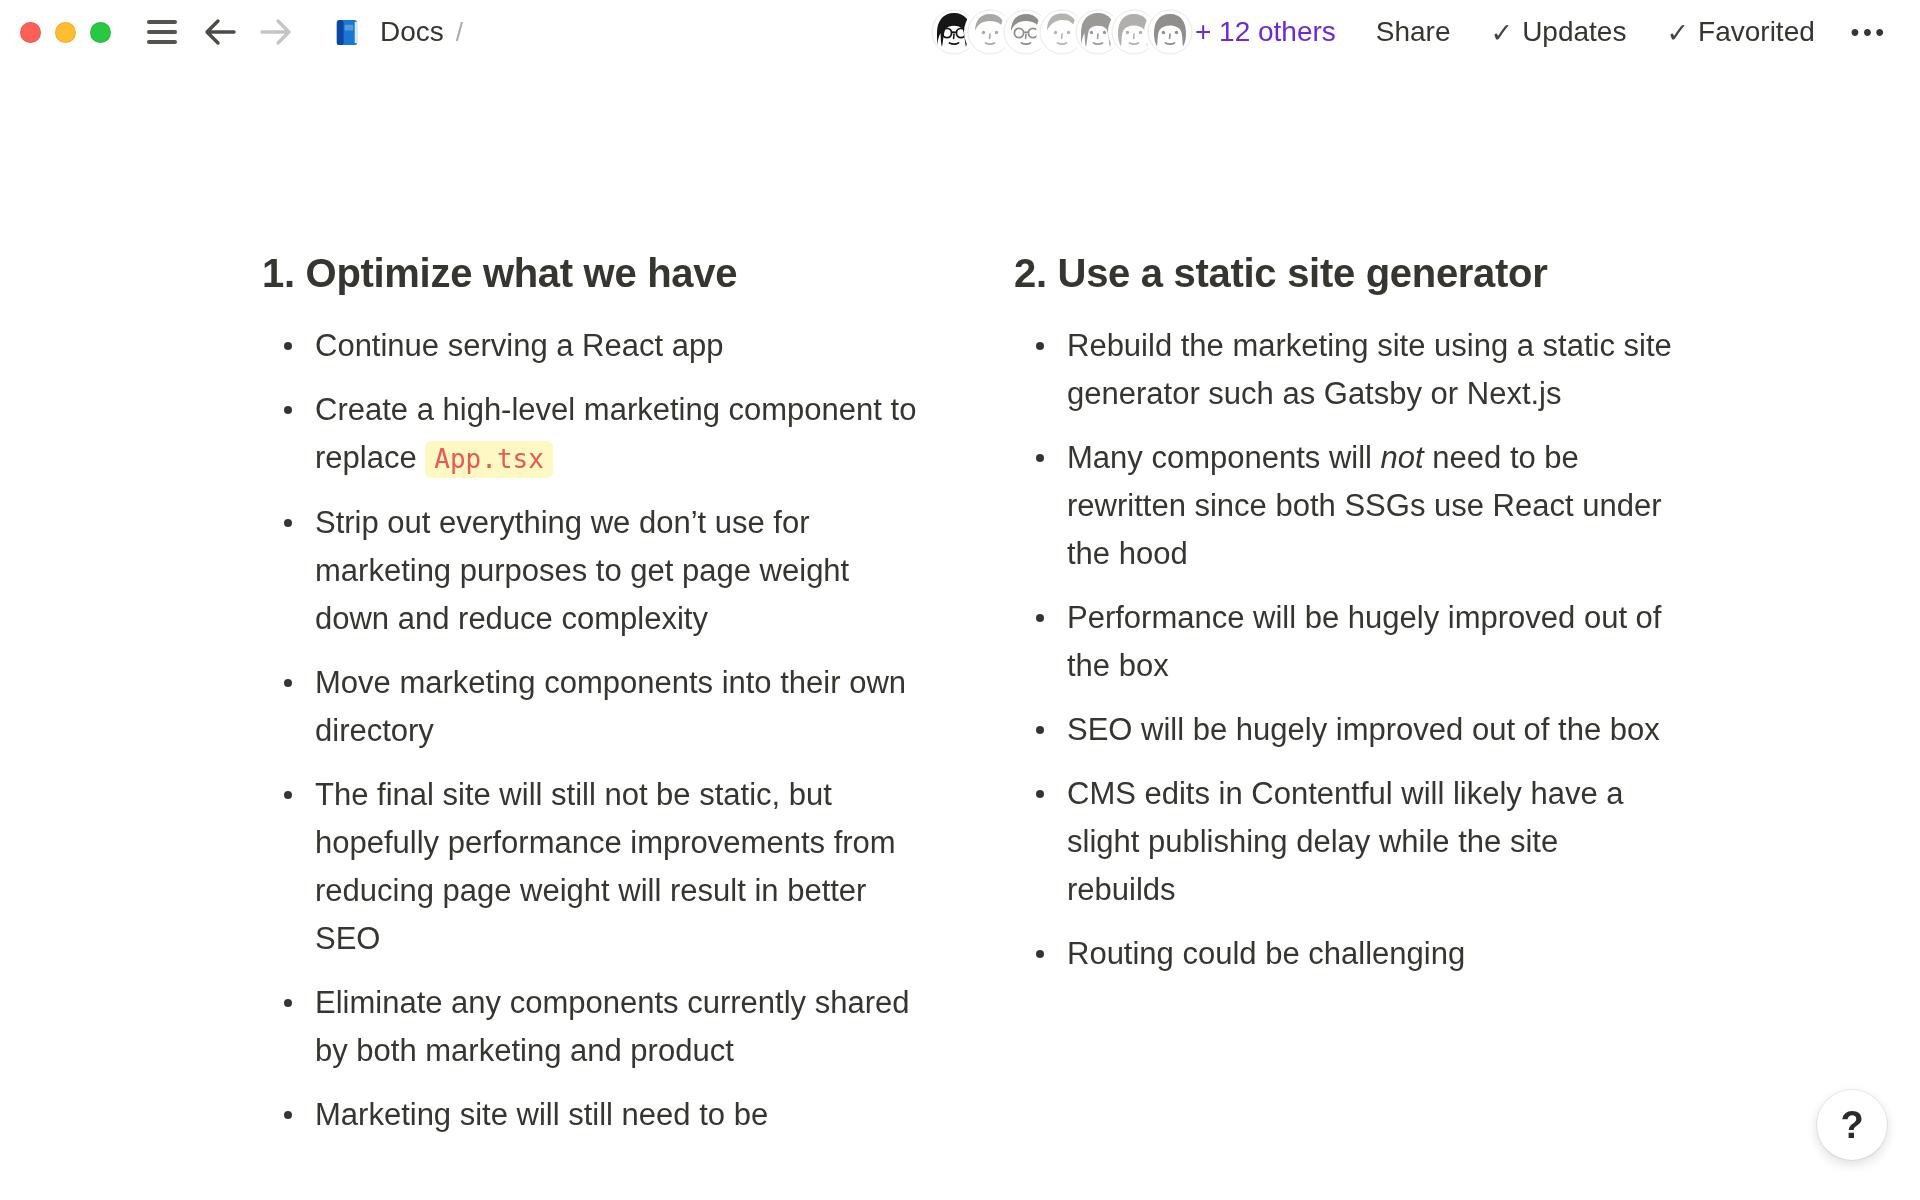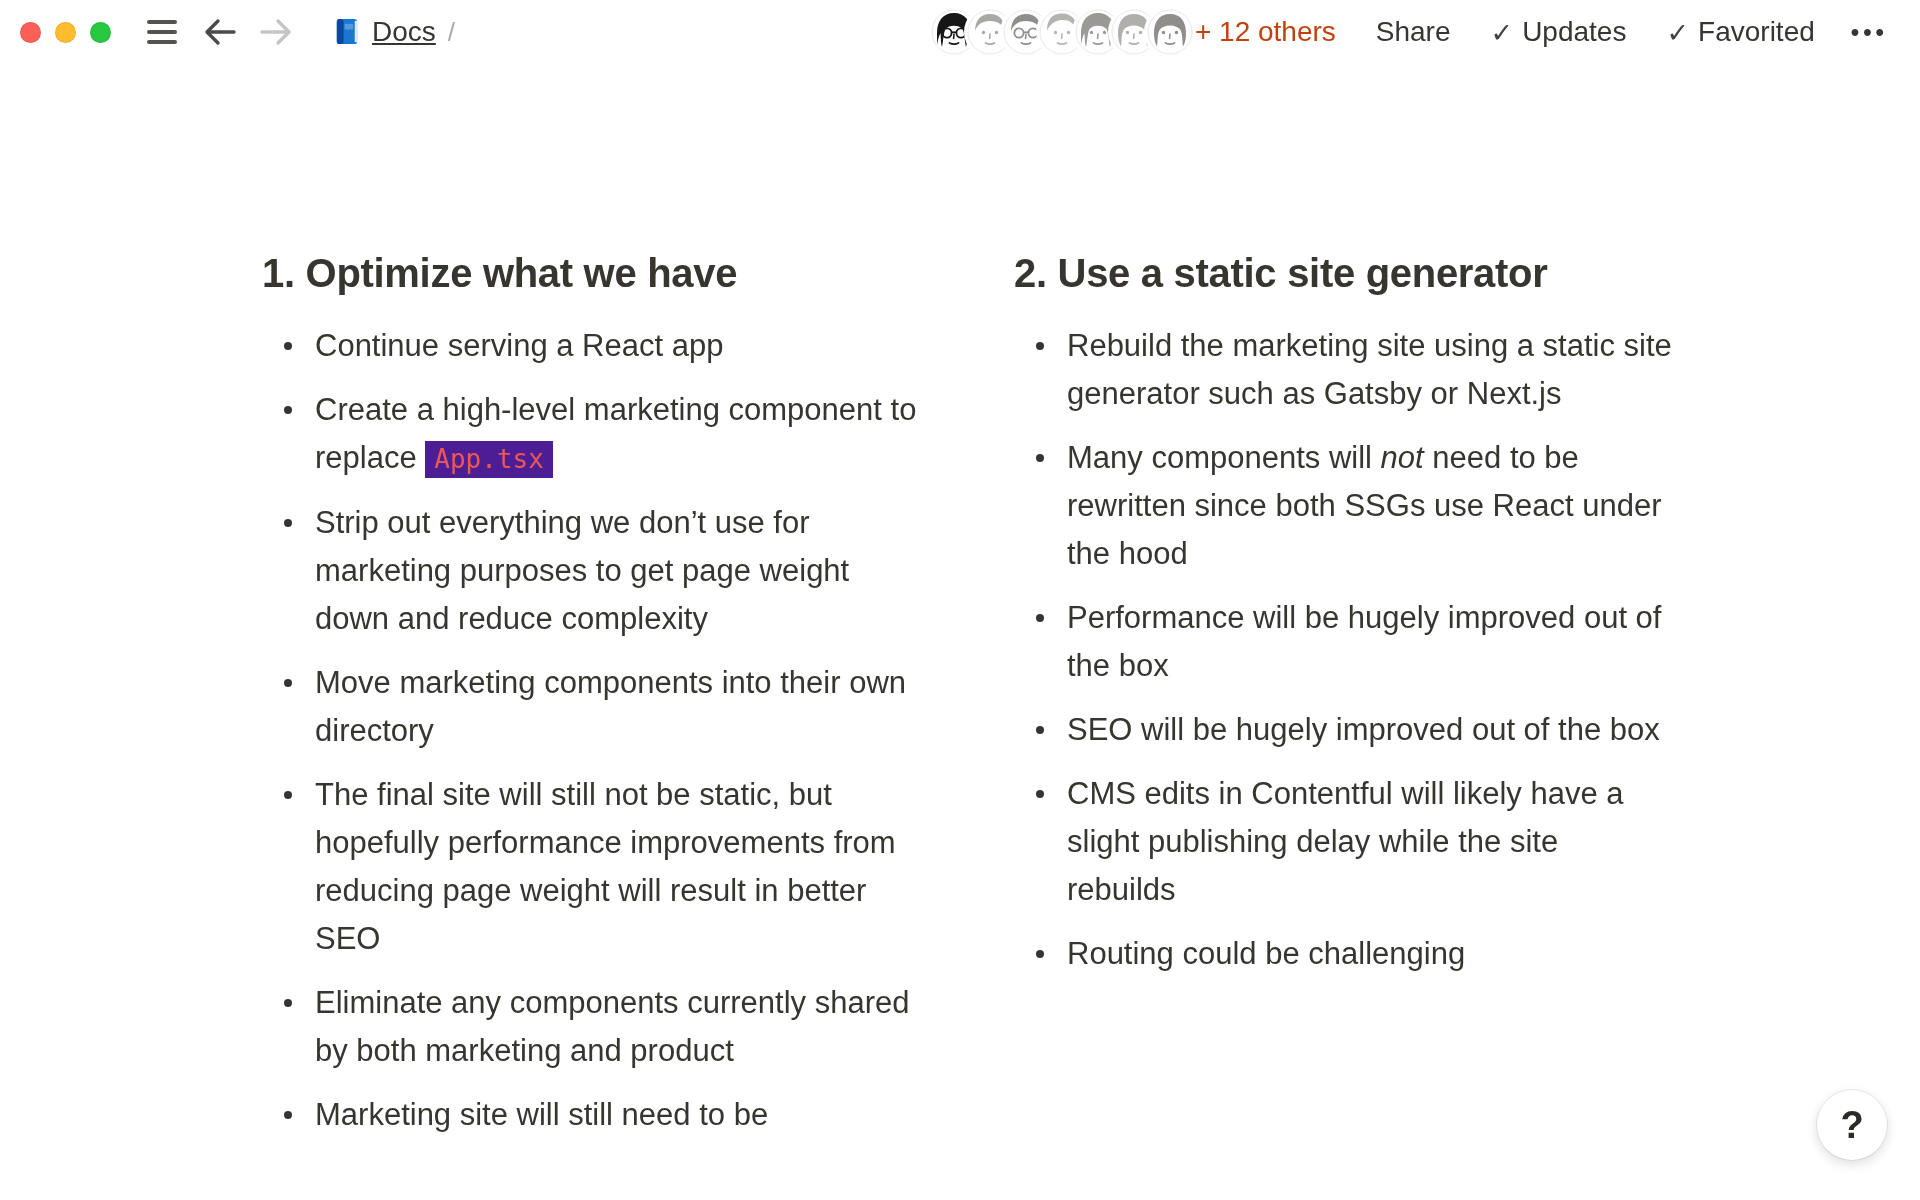--- a/index.html
+++ b/index.html
@@ -18,50 +18,50 @@
   .light.red    { background:#FE5F57; box-shadow:inset 0 0 0 1px rgba(0,0,0,.08); }
   .light.yellow { background:#FEBC2E; box-shadow:inset 0 0 0 1px rgba(0,0,0,.08); }
   .light.green  { background:#28C840; box-shadow:inset 0 0 0 1px rgba(0,0,0,.08); }
 
   .menu-btn { margin-left:32px; display:flex; flex-direction:column; gap:6px; cursor:pointer; padding:4px; }
   .menu-btn i { display:block; width:30px; height:4px; background:#55534F; border-radius:2px; }
 
   .nav-arrow { margin-left:22px; cursor:pointer; display:flex; align-items:center; }
 
   .breadcrumb { display:flex; align-items:center; margin-left:38px; }
-  .crumb { display:flex; gap:10px; cursor:pointer; white-space:nowrap;text-decoration:underline; }
+  .crumb { display:flex; align-items:center; gap:18px; cursor:pointer; white-space:nowrap; }
   .crumb-sep { color:#ACAAA6; margin:0 12px; font-size:26px; }
 
   .spacer { flex:1; }
 
   .avatars { display:flex; align-items:center; }
   .avatar { width:46px; height:46px; border-radius:50%; background:#fff;
             box-shadow:0 0 0 3px #fff; margin-left:-10px; cursor:pointer; }
   .avatar:first-child { margin-left:0; }
-  .others { color:#c2410c; margin-left:2px; white-space:nowrap; cursor:pointer; }
+  .others { color:#6d28d9; margin-left:2px; white-space:nowrap; cursor:pointer; }
 
   .action { margin-left:40px; display:flex; align-items:center; gap:9px; cursor:pointer; white-space:nowrap; }
   .check { font-family:"DejaVu Sans",sans-serif; font-size:27px; color:#45433E; font-weight:700; }
   .more { margin-left:36px; font-size:24px; font-weight:700; letter-spacing:4px; cursor:pointer; color:#37352F; }
 
   
   .content { padding:128px 0 0 258px; }
   .page-title { display:flex; align-items:flex-end; gap:22px; cursor:text; }
   .title-text { font-size:64px; line-height:72px; font-weight:700; letter-spacing:-1px; }
 
   .columns { display:flex; gap:90px; margin-top:56px; }
   .column { width:662px; }
   .col-heading { font-size:40px; line-height:50px; font-weight:700; margin:0 0 24px 4px; letter-spacing:-0.3px; cursor:text; }
 
   ul.bullets { list-style:none; margin:0; padding:0; }
   ul.bullets li { position:relative; padding-left:57px; font-size:31px; line-height:48px; margin-bottom:16px; cursor:text; }
   ul.bullets li::before { content:""; position:absolute; left:26px; top:20px; width:8px; height:8px; border-radius:50%; background:#37352F; }
 
   .code { font-family:"DejaVu Sans Mono","Liberation Mono",monospace; font-size:26px; color:#EB5757;
-          background:#4c1d95; padding:3px 9px 4px 9px; border-radius:0; }
+          background:#fef9c3; padding:3px 9px 4px 9px; border-radius:6px; }
   .italic { font-style:italic; }
 
   
   .help-btn { position:fixed; right:33px; bottom:40px; width:70px; height:70px; border-radius:50%;
               background:#fff; display:flex; align-items:center; justify-content:center;
               box-shadow:0 0 0 1px rgba(15,15,15,.07), 0 4px 12px rgba(15,15,15,.14);
               font-size:38px; font-weight:700; color:#2C2B28; cursor:pointer; }
 </style>
 </head>
 <body>

